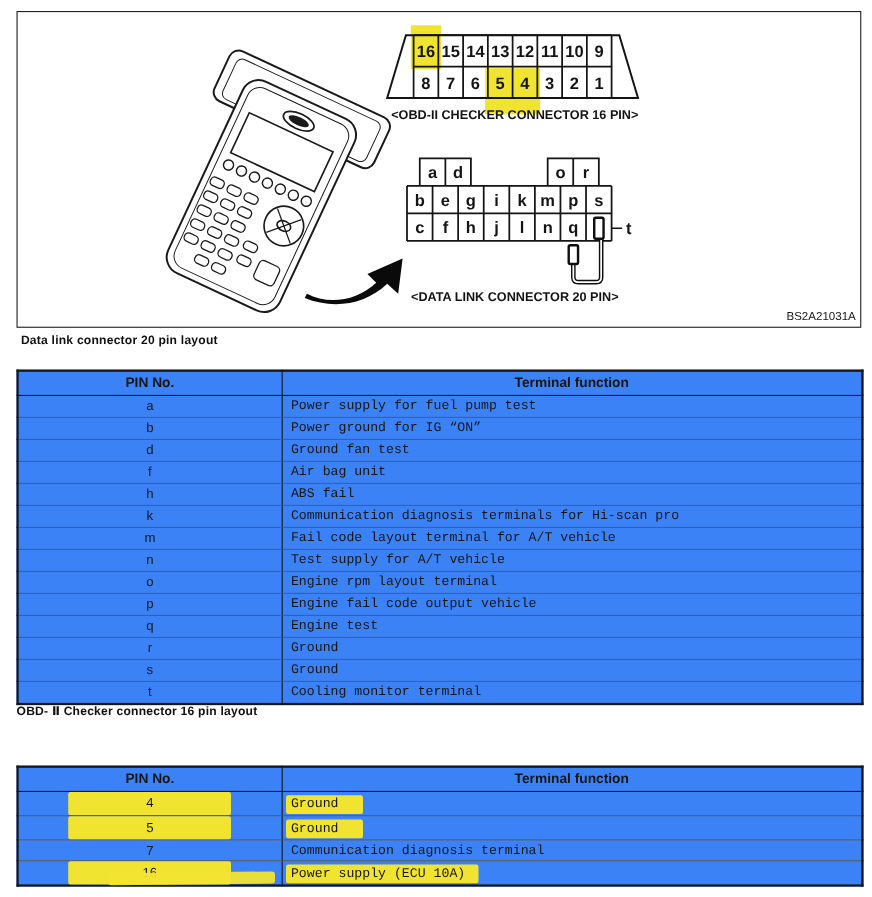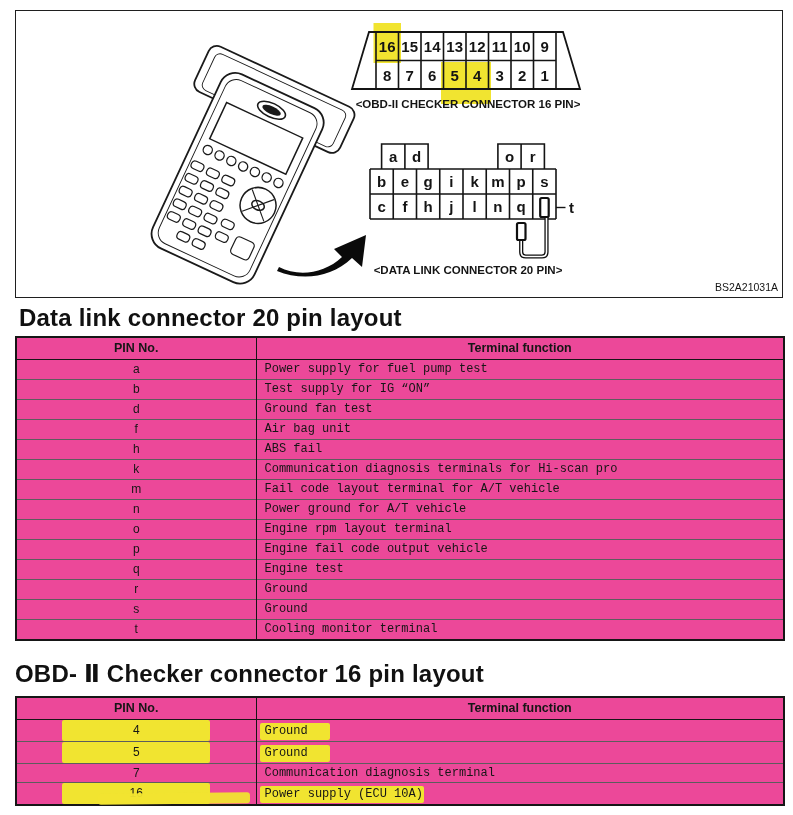--- a/index.html
+++ b/index.html
@@ -7,28 +7,28 @@
     width:793px;height:815px;position:relative;background:#ffffff;
     font-family:"Liberation Sans","DejaVu Sans",sans-serif;color:#1a1a1a;
     overflow:hidden;
   }
   .fig-box{
     position:absolute;left:15px;top:10px;width:768px;height:288px;
     border:1.6px solid #1f1f1f;background:#fff;box-sizing:border-box;
   }
   .fig-box svg{display:block;}
   h2.sec-head{
-    position:absolute;margin:0;font-size:24px;font-weight:bold;
+    position:absolute;margin:0;font-size:11px;font-weight:bold;
     letter-spacing:.2px;color:#111;white-space:nowrap;
   }
   #head1{left:19px;top:304px;}
-  #head2{left:15px;top:660px;}
+  #head2{left:15px;top:640px;}
   table.doc-table{
     position:absolute;left:15px;width:770px;border-collapse:collapse;
-    table-layout:fixed;background:#ec4899;font-size:12px;color:#161616;
+    table-layout:fixed;background:#3b82f6;font-size:12px;color:#161616;
   }
   #table1{top:336px;}
   #table2{top:696px;}
   table.doc-table{border:2px solid #161616;}
   .doc-table th{
     font-weight:bold;font-size:12.5px;text-align:center;height:21px;
     border-bottom:1.4px solid #161616;padding:0;line-height:21px;
   }
   .doc-table td{
     height:19px;padding:0;line-height:19px;vertical-align:middle;
@@ -41,21 +41,21 @@
   .doc-table td.fn-cell{text-align:left;padding-left:8px;font-family:Liberation Mono, monospace;}
   
   .hl-pin{
     display:inline-block;min-width:148px;background:#f1e430;
     padding:1px 0 2px;border-radius:2px;
   }
   .hl-fn{
     background:#f1e430;padding:1px 22px 2px 5px;margin-left:-5px;
     border-radius:2px;
   }
-  .hl-fn.wide{padding-right:1px;}
+  .hl-fn.wide{padding-right:12px;}
   .hl-streak{
     position:absolute;left:98px;top:793px;width:152px;height:11px;
     background:#f1e430;transform:rotate(-.6deg);border-radius:3px;
     opacity:.95;
   }
   text{fill:#141414;}
 </style>
 </head>
 <body>
 
@@ -206,21 +206,21 @@
       <th>Terminal function</th>
     </tr>
   </thead>
   <tbody>
     <tr>
         <td class="pin-cell">a</td>
         <td class="fn-cell">Power supply for fuel pump test</td>
       </tr>
     <tr>
         <td class="pin-cell">b</td>
-        <td class="fn-cell">Test supply for IG “ON”</td>
+        <td class="fn-cell">Power ground for IG “ON”</td>
       </tr>
     <tr>
         <td class="pin-cell">d</td>
         <td class="fn-cell">Ground fan test</td>
       </tr>
     <tr>
         <td class="pin-cell">f</td>
         <td class="fn-cell">Air bag unit</td>
       </tr>
     <tr>
@@ -230,21 +230,21 @@
     <tr>
         <td class="pin-cell">k</td>
         <td class="fn-cell">Communication diagnosis terminals for Hi-scan pro</td>
       </tr>
     <tr>
         <td class="pin-cell">m</td>
         <td class="fn-cell">Fail code layout terminal for A/T vehicle</td>
       </tr>
     <tr>
         <td class="pin-cell">n</td>
-        <td class="fn-cell">Power ground for A/T vehicle</td>
+        <td class="fn-cell">Test supply for A/T vehicle</td>
       </tr>
     <tr>
         <td class="pin-cell">o</td>
         <td class="fn-cell">Engine rpm layout terminal</td>
       </tr>
     <tr>
         <td class="pin-cell">p</td>
         <td class="fn-cell">Engine fail code output vehicle</td>
       </tr>
     <tr>

